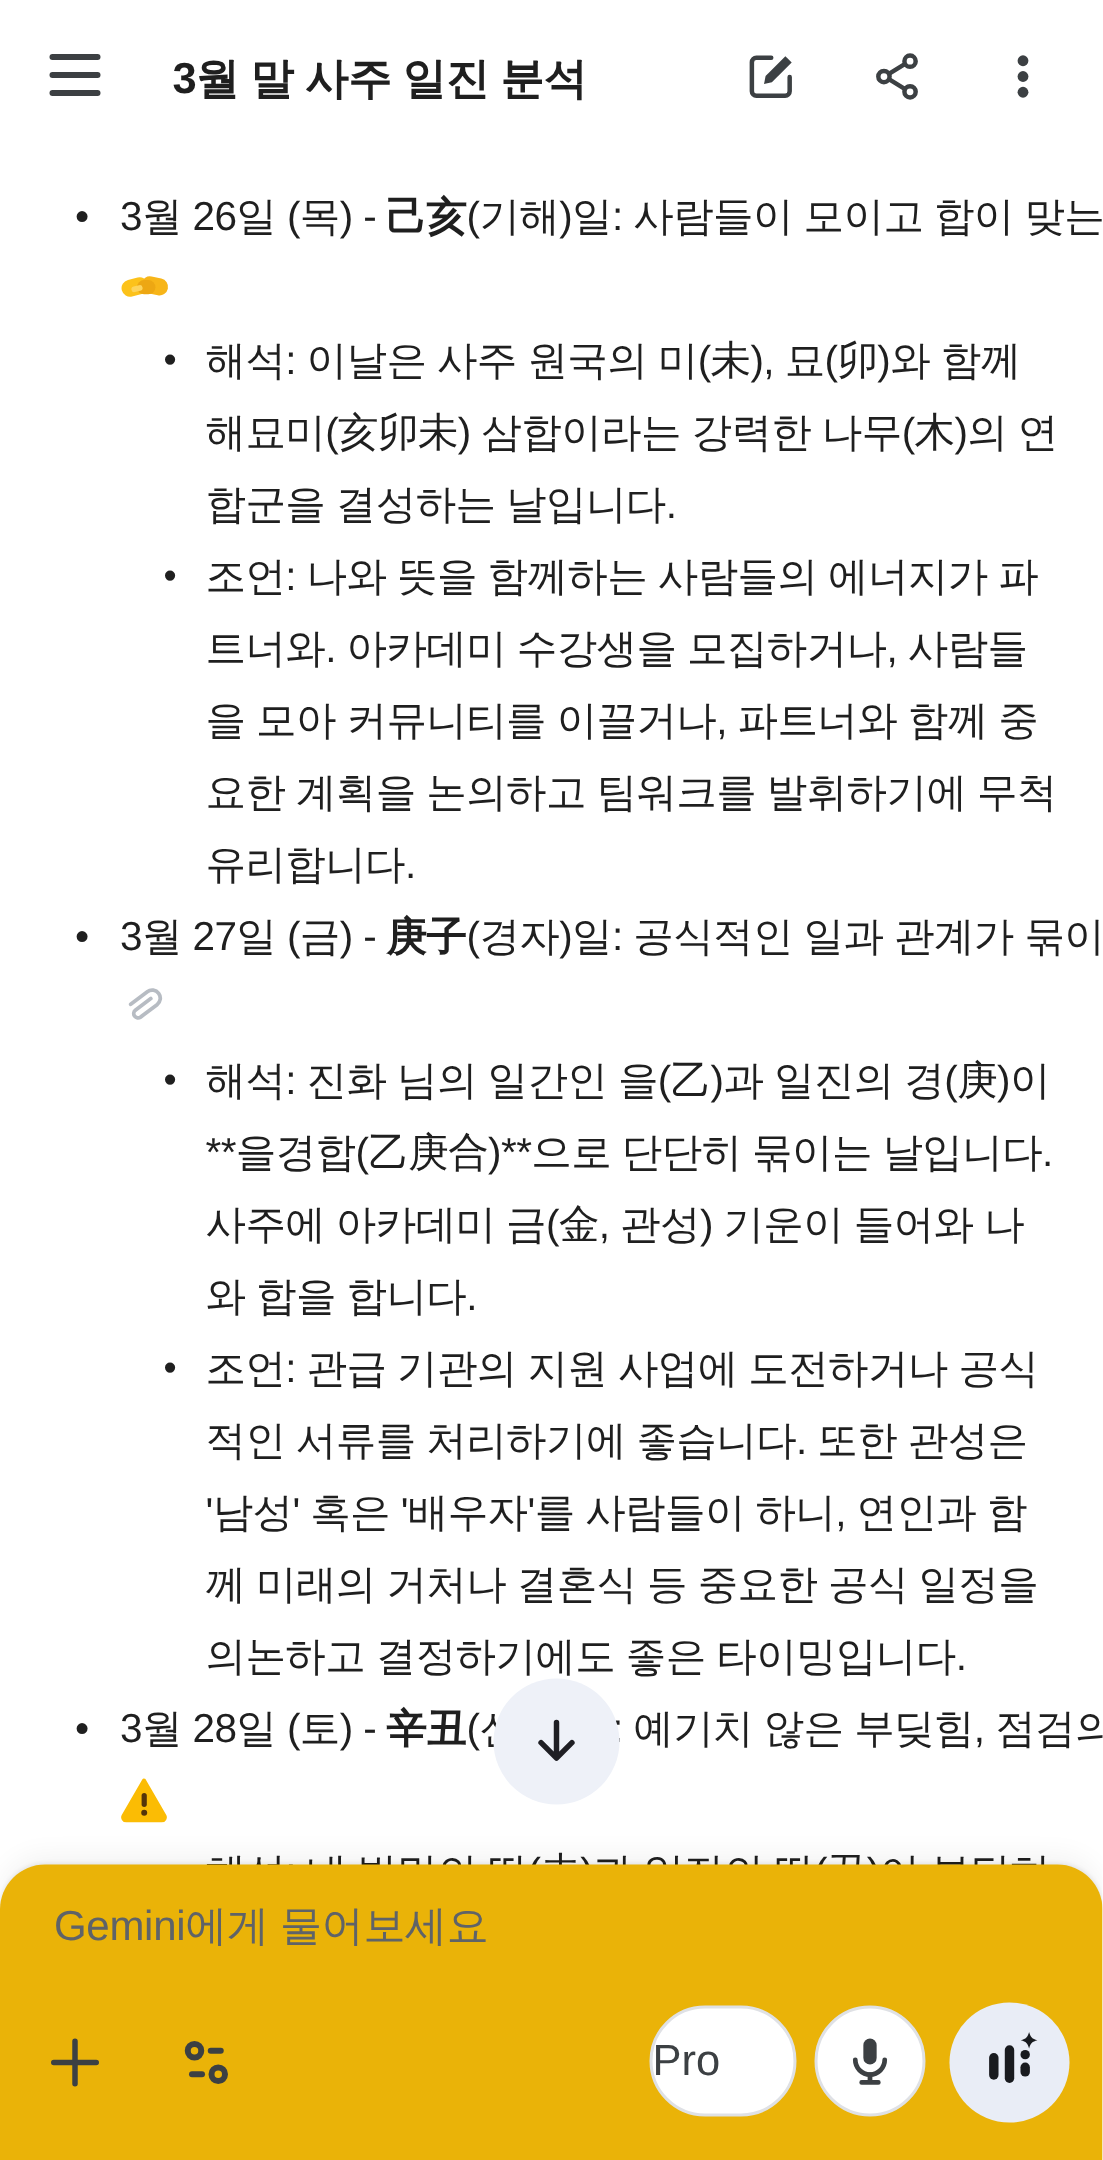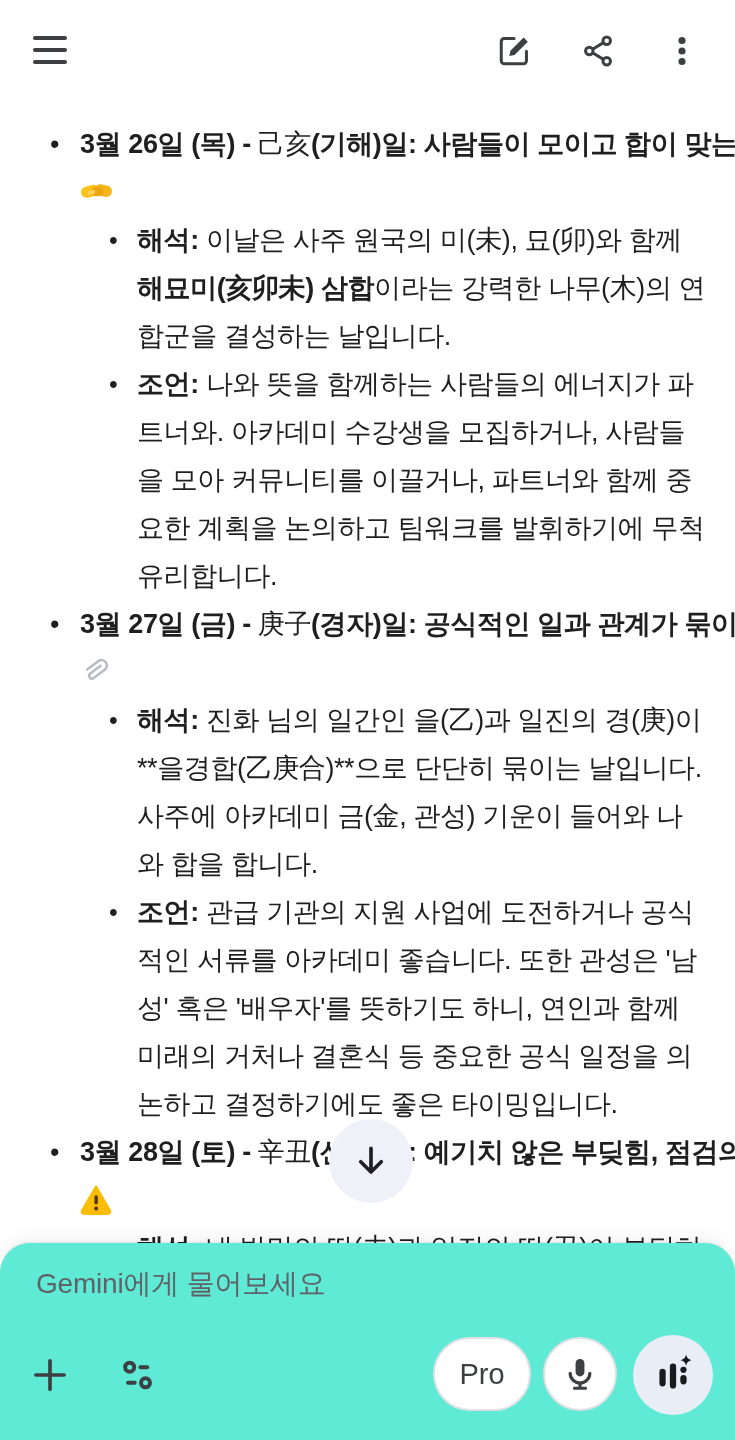--- a/index.html
+++ b/index.html
@@ -20,60 +20,61 @@
   .ic-edit{left:496px;}
   .ic-share{left:580px;}
   .ic-kebab{left:664px;}
 
   
   .content{position:absolute;top:120px;left:0;right:0;z-index:1;}
   .main-list{list-style:none;}
   .entry{position:relative;padding-left:80px;padding-right:28px;}
   .entry > .bullet{position:absolute;left:50px;top:0;line-height:48px;font-size:27px;color:var(--text);}
   .entry-heading{font-size:27px;line-height:48px;font-weight:700;letter-spacing:-0.4px;white-space:nowrap;}
-  .entry-heading .hanja{font-weight:400;}
+  .entry-heading .hanja{font-weight:700;}
   .heading-emoji{display:block;line-height:48px;height:48px;}
   .heading-emoji svg{vertical-align:middle;margin-top:-6px;}
   .sub-list{list-style:none;margin-left:31px;}
   .sub-item{position:relative;padding-left:26px;font-size:27px;line-height:48px;letter-spacing:-0.4px;}
   .sub-item .bullet{position:absolute;left:-2px;top:0;line-height:48px;font-size:25px;}
-  .seg-b{font-weight:700;margin-top:32px;}
+  .seg-b{font-weight:400;margin-top:32px;}
 
   
   .scroll-btn{position:absolute;left:329px;top:1119px;width:84px;height:84px;border-radius:50%;
     background:var(--scroll-bg);z-index:4;display:flex;align-items:center;justify-content:center;cursor:pointer;}
   .scroll-btn svg{width:38px;height:38px;}
 
   
-  .composer{position:absolute;left:0;right:0;top:1243px;height:197px;background:#5eead4;z-index:6;
+  .composer{position:absolute;left:0;right:0;top:1243px;height:197px;background:#eab308;z-index:6;
     border-radius:30px 30px 0 0;box-shadow:0 -1px 3px rgba(0,0,0,.08),0 -6px 18px rgba(0,0,0,.05);}
   .prompt{position:absolute;left:36px;top:22px;font-size:28px;color:var(--muted);letter-spacing:-0.2px;cursor:text;}
   .tool-ic{position:absolute;top:1337px;width:40px;height:40px;cursor:pointer;z-index:7;}
   .tool-ic svg{width:100%;height:100%;}
   .ic-plus{left:30px;top:1355px;}
   .ic-tune{left:118px;top:1355px;}
   .pro-pill{position:absolute;left:433px;top:1337px;width:98px;height:74px;border:2px solid var(--pill-border);
-    border-radius:37px;background:#fff;display:flex;align-items:center;justify-content:center;
+    border-radius:37px;background:#fff;display:flex;align-items:center;
     font-size:29px;color:var(--icon);cursor:pointer;z-index:7;}
   .mic-btn{position:absolute;left:543px;top:1337px;width:74px;height:74px;border:2px solid var(--pill-border);
     border-radius:50%;background:#fff;display:flex;align-items:center;justify-content:center;cursor:pointer;z-index:7;}
   .mic-btn svg{width:38px;height:38px;}
   .live-btn{position:absolute;left:633px;top:1335px;width:80px;height:80px;border-radius:50%;
     background:var(--live-bg);display:flex;align-items:center;justify-content:center;cursor:pointer;z-index:7;}
   .live-btn svg{width:46px;height:46px;}
 </style>
 </head>
 <body>
 
 <div class="header">
   <div class="hamburger">
       <span></span>
       <span></span>
       <span></span>
     </div>
+  <div class="app-title">3월 말 사주 일진 분석</div>
 
   <div class="hdr-ic ic-edit">
     <svg viewBox="0 0 24 24">
       <path fill="none" stroke="#3c4043" stroke-width="2" stroke-linecap="round" d="M20.3 12.2v6.3a2 2 0 0 1-2 2H5.5a2 2 0 0 1-2-2V5.7a2 2 0 0 1 2-2h6.6"></path>
       <path fill="#3c4043" d="M9.6 11.8 18.4 3l2.8 2.8-8.8 8.8-3.5.7z"></path>
     </svg>
   </div>
   <div class="hdr-ic ic-share">
     <svg viewBox="0 0 24 24" fill="none" stroke="#3c4043" stroke-width="2">
       <circle cx="17.8" cy="5.2" r="2.5"></circle>
@@ -110,21 +111,21 @@
       </li>
       <li class="entry">
         <span class="bullet">•</span>
         <div class="entry-heading"><span class="seg-b">3월 27일 (금) - </span><span class="hanja">庚子</span><span class="seg-b">(경자)일: 공식적인 일과 관계가 묶이는 날</span><span class="heading-emoji">
   <svg viewBox="0 0 24 24" width="30" height="30" aria-hidden="true" style="transform:rotate(8deg)">
     <path fill="none" stroke="#b7bcc3" stroke-width="2" stroke-linecap="round" d="M15.8 7.2l-7.3 7.3a2.3 2.3 0 0 0 3.25 3.25l7.8-7.8a4.3 4.3 0 1 0-6.1-6.1L5.6 11.7"></path>
   </svg>
 </span></div>
         <ul class="sub-list">
           <li class="sub-item"><span class="bullet">•</span><span class="seg-b">해석:</span><span class="seg"> 진화 님의 일간인 을(乙)과 일진의 경(庚)이 **을경합(乙庚合)**으로 단단히 묶이는 날입니다. 사주에 아카데미 금(金, 관성) 기운이 들어와 나와 합을 합니다.</span></li>
-          <li class="sub-item"><span class="bullet">•</span><span class="seg-b">조언:</span><span class="seg"> 관급 기관의 지원 사업에 도전하거나 공식적인 서류를 아카데미 좋습니다. 또한 관성은 '남성' 혹은 '배우자'를 뜻하기도 하니, 연인과 함께 미래의 거처나 결혼식 등 중요한 공식 일정을 의논하고 결정하기에도 좋은 타이밍입니다.</span></li>
+          <li class="sub-item"><span class="bullet">•</span><span class="seg-b">조언:</span><span class="seg"> 관급 기관의 지원 사업에 도전하거나 공식적인 서류를 처리하기에 좋습니다. 또한 관성은 '남성' 혹은 '배우자'를 사람들이 하니, 연인과 함께 미래의 거처나 결혼식 등 중요한 공식 일정을 의논하고 결정하기에도 좋은 타이밍입니다.</span></li>
         </ul>
       </li>
       <li class="entry">
         <span class="bullet">•</span>
         <div class="entry-heading"><span class="seg-b">3월 28일 (토) - </span><span class="hanja">辛丑</span><span class="seg-b">(신축)일: 예기치 않은 부딪힘, 점검의 날</span><span class="heading-emoji">
   <svg viewBox="0 0 24 24" width="32" height="32" aria-hidden="true">
     <path d="M12 3 22.2 20.6a1.6 1.6 0 0 1-1.4 2.4H3.2a1.6 1.6 0 0 1-1.4-2.4Z" fill="#fbbc04" stroke="#fbbc04" stroke-width="2" stroke-linejoin="round"></path>
     <rect x="10.8" y="9.2" width="2.6" height="7" rx="1.3" fill="#54340a"></rect>
     <circle cx="12.1" cy="19.1" r="1.5" fill="#54340a"></circle>
   </svg>

